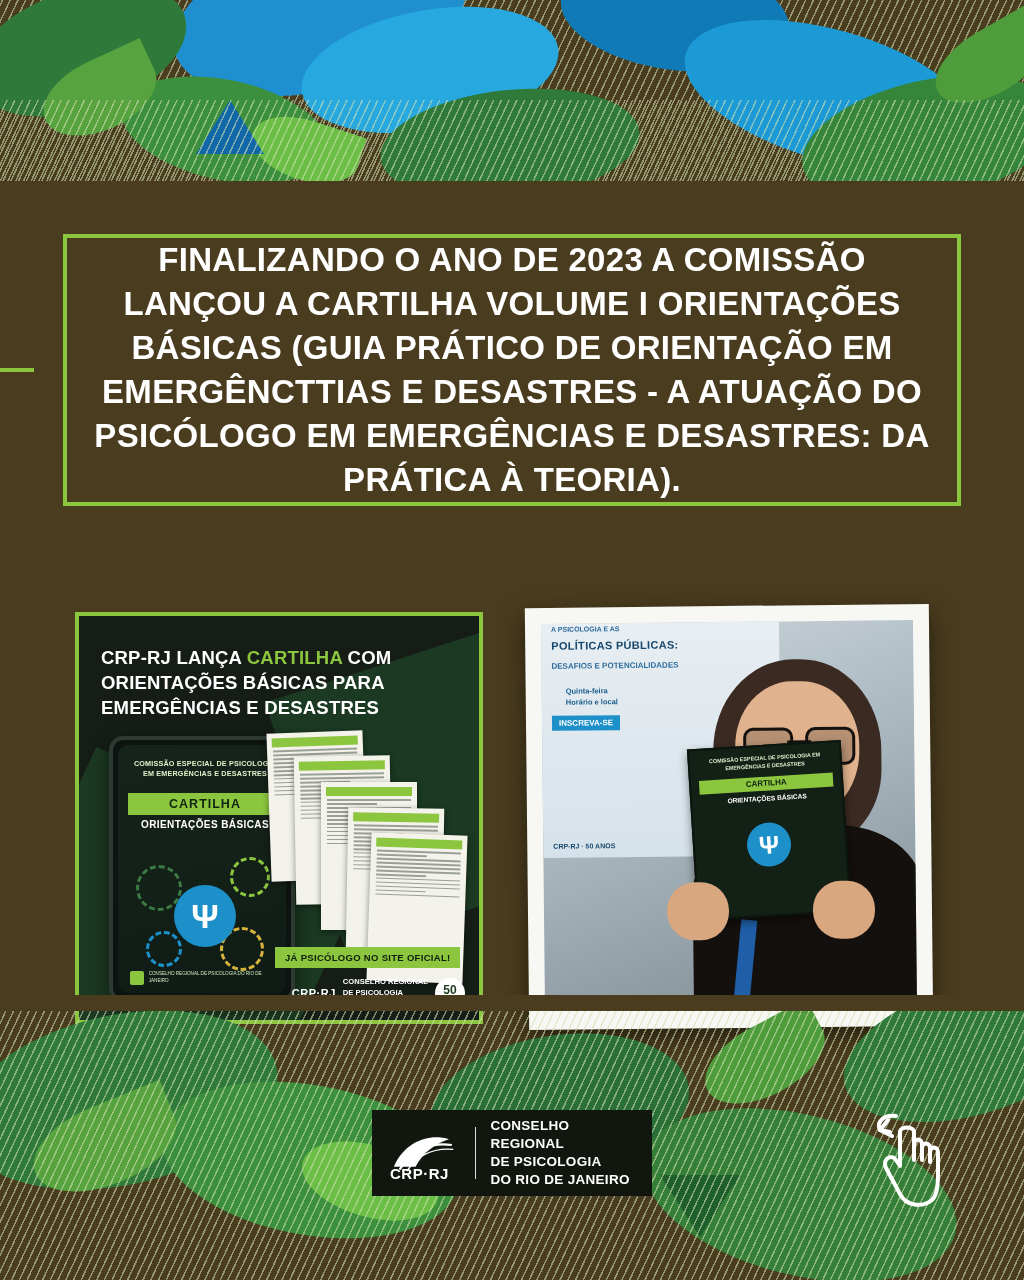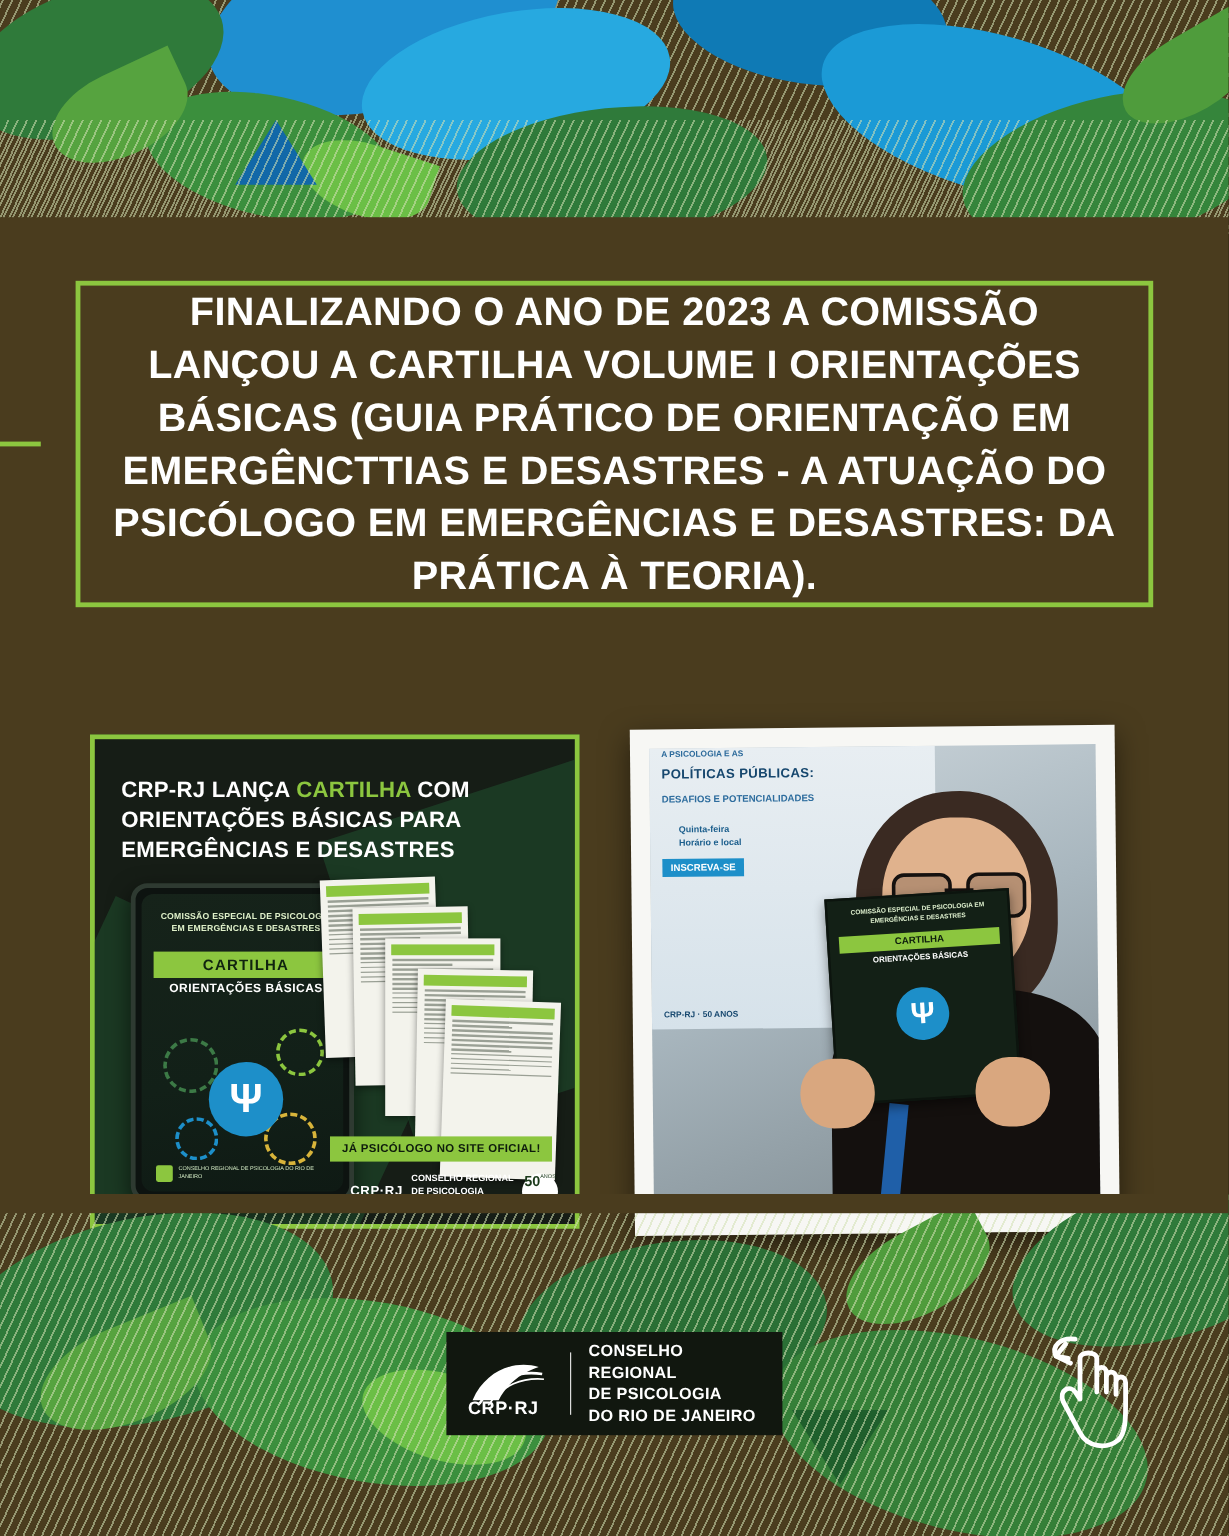--- a/index.html
+++ b/index.html
@@ -204,21 +204,21 @@
     position: absolute; right: 14px; bottom: 12px;
     display: flex; align-items: center; gap: 7px;
   }
   .flyer-logo .mark {
     color: #ffffff; font-size: 11px; font-weight: 800; letter-spacing: .5px;
   }
   .flyer-logo .lines { color: #ffffff; font-size: 7.6px; line-height: 1.35; font-weight: 700; }
   .flyer-logo .fifty {
     width: 30px; height: 30px; border-radius: 50%;
     background: #ffffff; color: #1b3a1b;
-    display: flex; flex-direction: row; justify-content: center;
+    display: flex; flex-direction: column; align-items: center; justify-content: center;
   }
   .flyer-logo .fifty b { font-size: 12px; line-height: 1; }
   .flyer-logo .fifty i { font-size: 4.6px; font-style: normal; }
 
   
   .polaroid {
     position: absolute;
     left: 527px;
     top: 606px;
     width: 404px;

